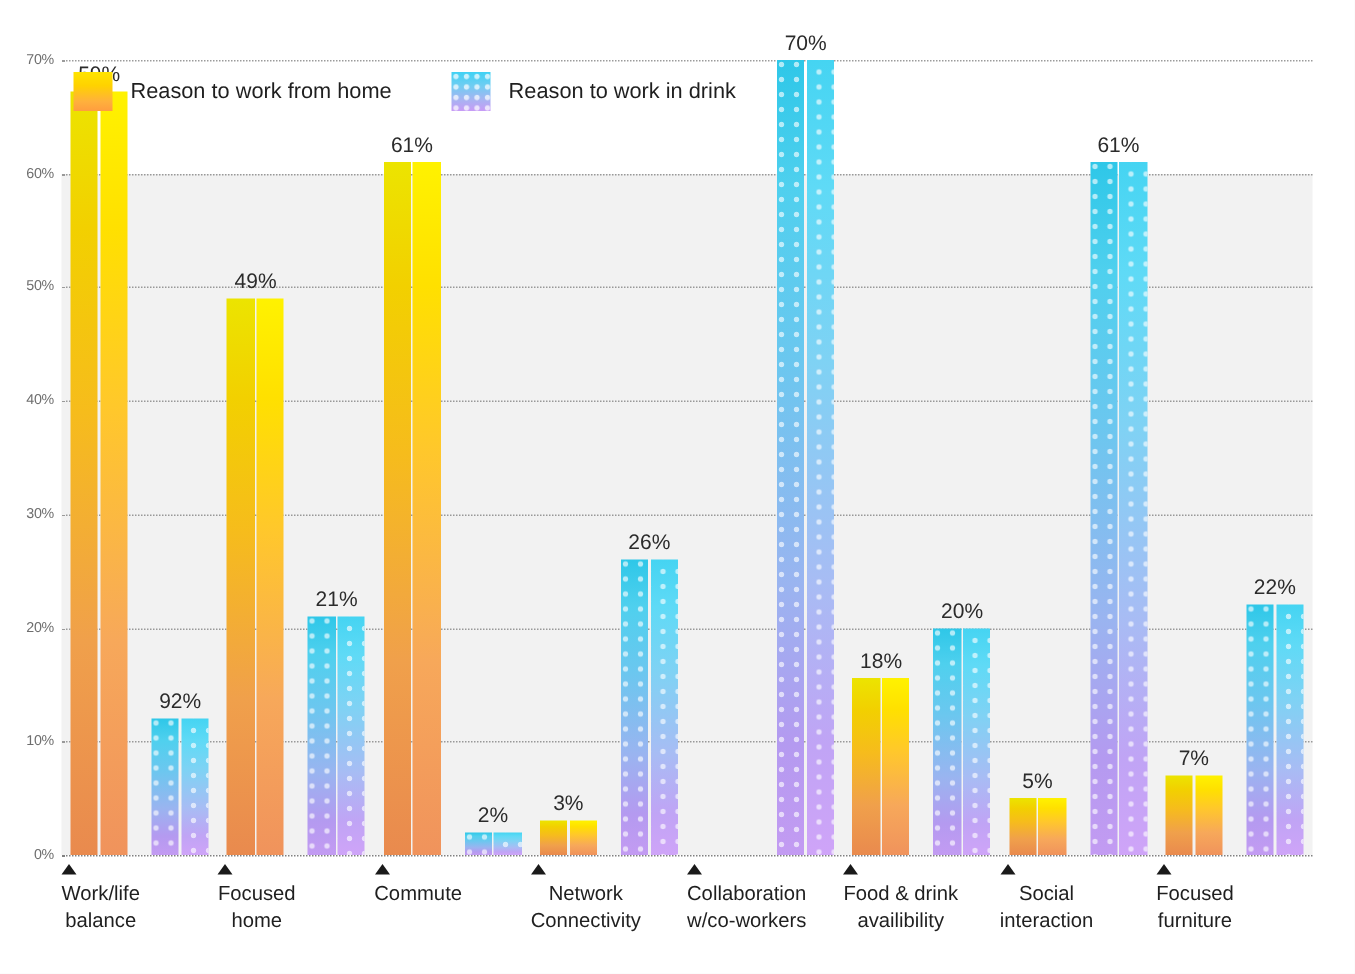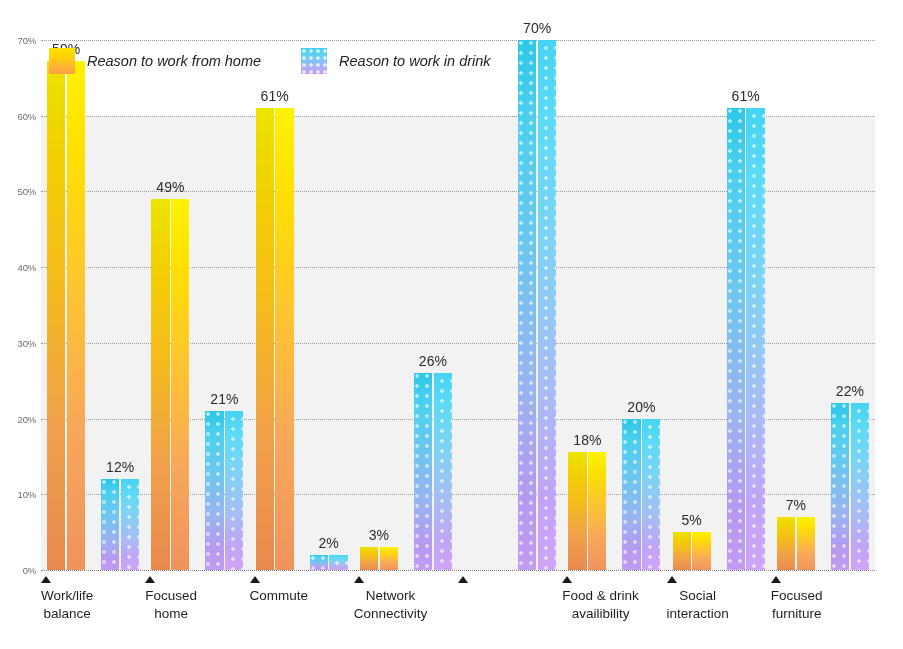--- a/index.html
+++ b/index.html
@@ -180,21 +180,20 @@
     top: 48px;
     display: flex;
     align-items: center;
     gap: 40px;
     z-index: 5;
   }
   .legend-item {
     display: flex;
     align-items: center;
     gap: 12px;
-    font-style: italic;
   }
   .swatch {
     width: 26px;
     height: 26px;
   }
   .swatch.s-home {
     background: linear-gradient(to bottom, #ffe400 0%, #ffd200 35%, #ffb13c 75%, #ff9d3f 100%);
   }
   .swatch.s-office {
     background:
@@ -242,21 +241,21 @@
               <div class="bar s-home" style="height: 509px;">
                 <div class="half left"></div>
                 <div class="half right"></div>
                 <div class="bar-label">59%</div>
               </div>
             </div>
             <div class="bar-wrap">
               <div class="bar s-office" style="height: 90.8571px;">
                 <div class="half left"></div>
                 <div class="half right"></div>
-                <div class="bar-label">12%</div>
+                <div class="bar-label">92%</div>
               </div>
             </div>
           </div>
         </div>
         <div class="group">
           <div class="pair">
             <div class="bar-wrap">
               <div class="bar s-home" style="height: 371px;">
                 <div class="half left"></div>
                 <div class="half right"></div>
@@ -392,20 +391,22 @@
         <div class="cat-marker"></div>
         <div class="cat-label">Commute</div>
       </div>
       <div class="cat">
         <div class="cat-marker"></div>
         <div class="cat-label">Network
 Connectivity</div>
       </div>
       <div class="cat">
         <div class="cat-marker"></div>
+        <div class="cat-label">Collaboration
+w/co-workers</div>
       </div>
       <div class="cat">
         <div class="cat-marker"></div>
         <div class="cat-label">Food &amp; drink
 availibility</div>
       </div>
       <div class="cat">
         <div class="cat-marker"></div>
         <div class="cat-label">Social
 interaction</div>

